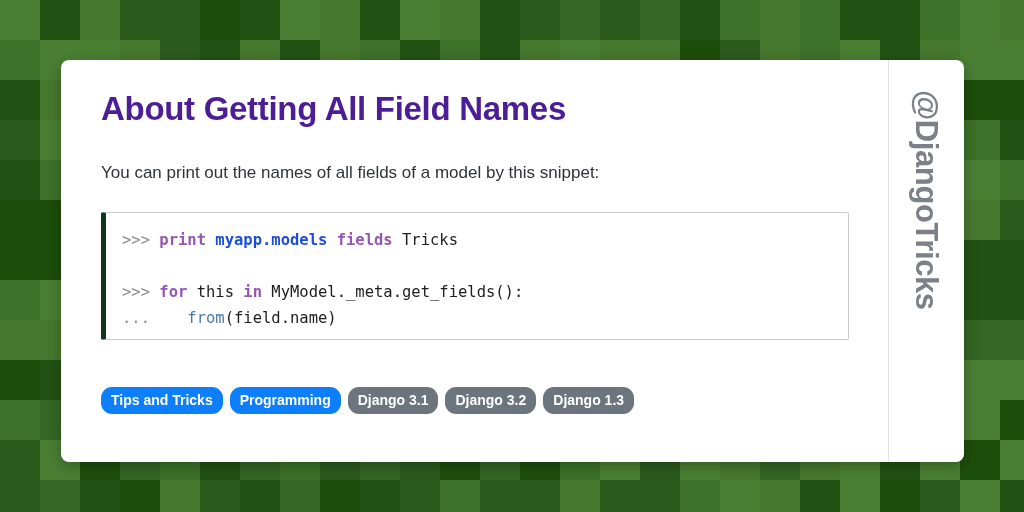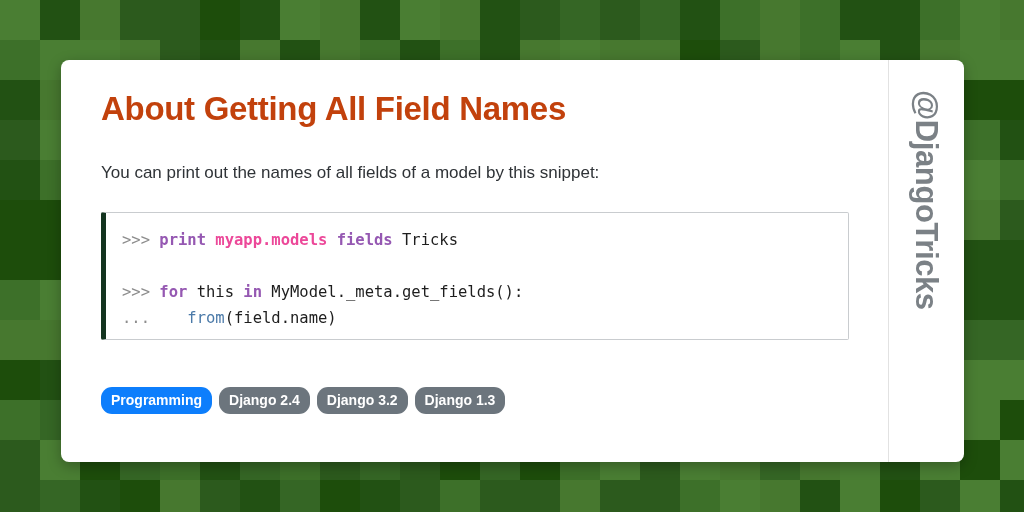--- a/index.html
+++ b/index.html
@@ -68,21 +68,21 @@
     letter-spacing: -0.4px;
     white-space: nowrap;
     line-height: 1;
   }
 
   h1.page-title {
     margin: 0;
     font-size: 33px;
     line-height: 1.15;
     font-weight: 700;
-    color: #c2410c;
+    color: #4c1d95;
     letter-spacing: -0.3px;
   }
 
   p.intro {
     margin: 33px 0 0 0;
     font-size: 17px;
     line-height: 1.45;
     color: #2f3337;
   }
 
@@ -102,21 +102,21 @@
   pre.code {
     margin: 0;
     font-family: "DejaVu Sans Mono", "Liberation Mono", monospace;
     font-size: 15.5px;
     line-height: 26px;
     color: #1e1e1e;
     white-space: pre;
   }
   .tok-prompt  { color: #8d8d8d; }
   .tok-kw      { color: #9558b2; font-weight: 700; }
-  .tok-mod     { color: #ec4899; font-weight: 700; }
+  .tok-mod     { color: #1d4ed8; font-weight: 700; }
   .tok-fn      { color: #4a79a8; }
   .tok-plain   { color: #1e1e1e; }
 
   
   .tags {
     margin-top: 47px;
     display: flex;
     gap: 7px;
     align-items: center;
   }
@@ -486,22 +486,23 @@
     <p class="intro">You can print out the names of all fields of a model by this snippet:</p>
 
     <div class="code-block">
       <pre class="code" id="code-pre"><span class="tok-prompt">&gt;&gt;&gt; </span><span class="tok-kw">print </span><span class="tok-mod">myapp.models </span><span class="tok-kw">fields </span><span class="tok-plain">Tricks</span>
 <span class="tok-plain"></span>
 <span class="tok-prompt">&gt;&gt;&gt; </span><span class="tok-kw">for </span><span class="tok-plain">this </span><span class="tok-kw">in </span><span class="tok-plain">MyModel._meta.get_fields():</span>
 <span class="tok-prompt">...   </span><span class="tok-plain"> </span><span class="tok-fn">from</span><span class="tok-plain">(field.name)</span></pre>
     </div>
 
     <div class="tags" id="tag-list">
+        <span class="tag primary" style="background: rgb(13, 126, 252);">Tips and Tricks</span>
         <span class="tag primary" style="background: rgb(13, 126, 252);">Programming</span>
-        <span class="tag secondary" style="background: rgb(108, 117, 125);">Django 2.4</span>
+        <span class="tag secondary" style="background: rgb(108, 117, 125);">Django 3.1</span>
         <span class="tag secondary" style="background: rgb(108, 117, 125);">Django 3.2</span>
         <span class="tag secondary" style="background: rgb(108, 117, 125);">Django 1.3</span>
       </div>
 
   </div>
 
   <div class="card-aside">
     <div class="handle-text">@DjangoTricks</div>
   </div>
 

